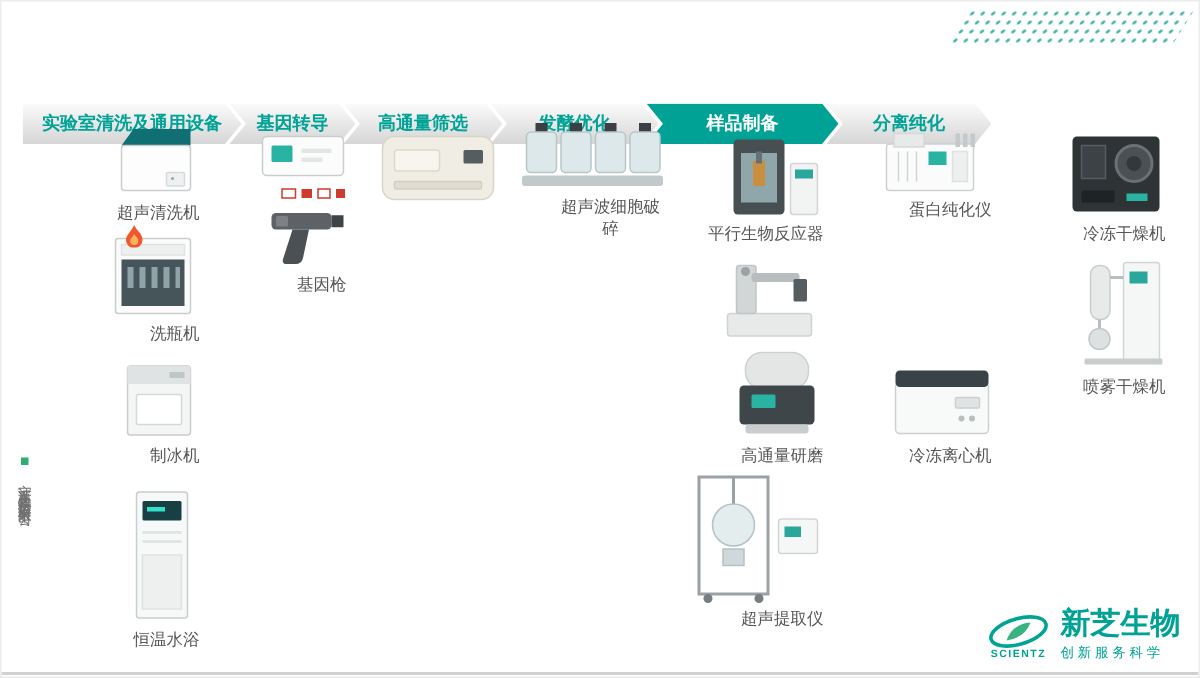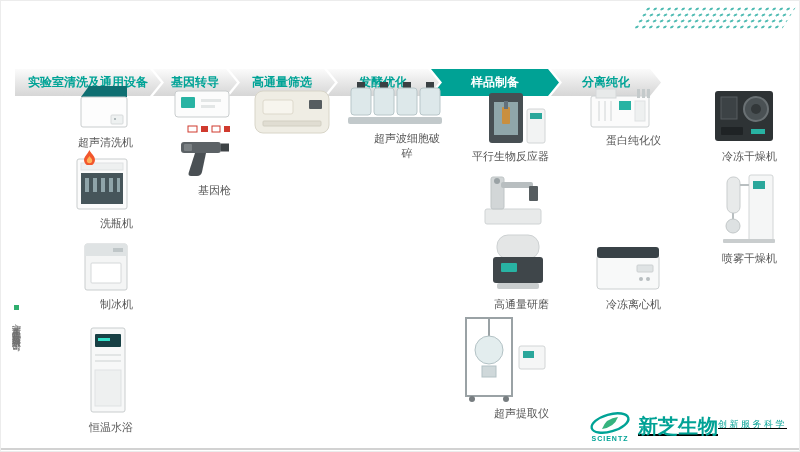--- a/index.html
+++ b/index.html
@@ -31,21 +31,21 @@
 
   
   .side { position:absolute; left:7px; top:304px; width:16px; display:flex; flex-direction:column; align-items:center; gap:6px; }
   .side-sq { width:5px; height:5px; background:#2fae6e; }
   .side-text { writing-mode:vertical-rl; font-size:9px; color:#6f6f6f; letter-spacing:1.5px; }
 
   
   .logo { position:absolute; right:12px; bottom:9px; display:flex; align-items:center; gap:7px; }
   .logo-mark { display:flex; flex-direction:column; align-items:center; }
   .logo-en { font-size:7px; font-weight:bold; color:#00a396; letter-spacing:1px; margin-top:-3px; }
-  .logo-text { display:flex; flex-direction:row;text-decoration:underline; }
+  .logo-text { display:flex; flex-direction:column; }
   .logo-cn { font-size:20px; font-weight:bold; color:#00a295; line-height:1.05; }
   .logo-tag { font-size:9px; color:#00a295; letter-spacing:2.5px; margin-top:2px; }
 
   .bottom-line { position:absolute; left:0; right:0; bottom:1px; height:2px; background:#d2d2d2; }
 </style>
 </head>
 <body>
 
 <div class="page">
 

